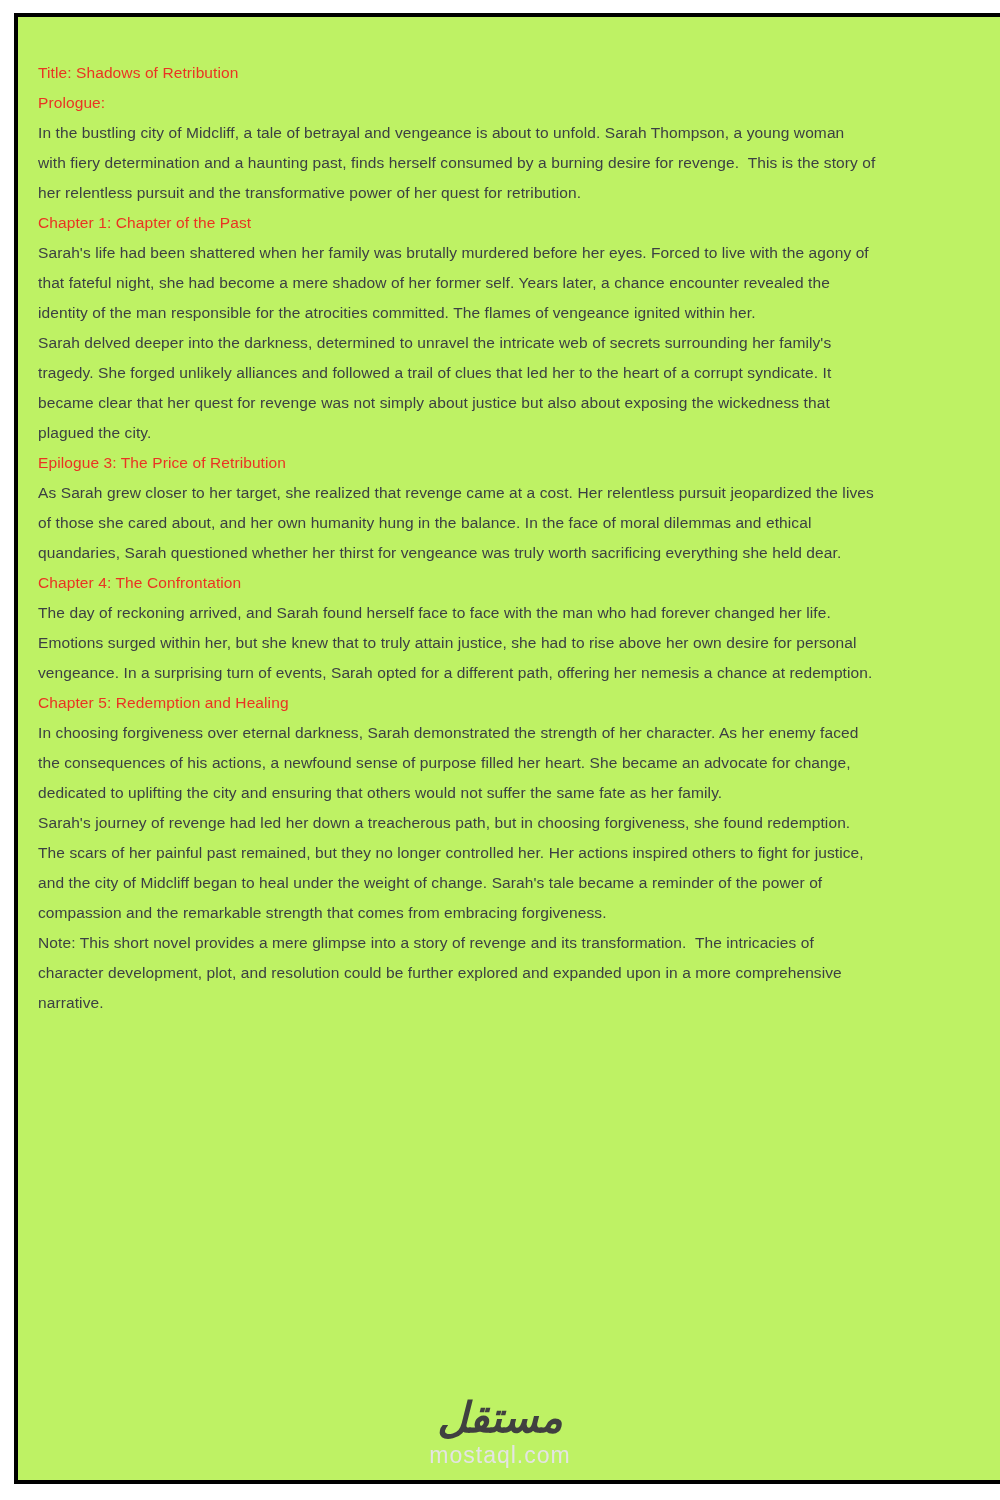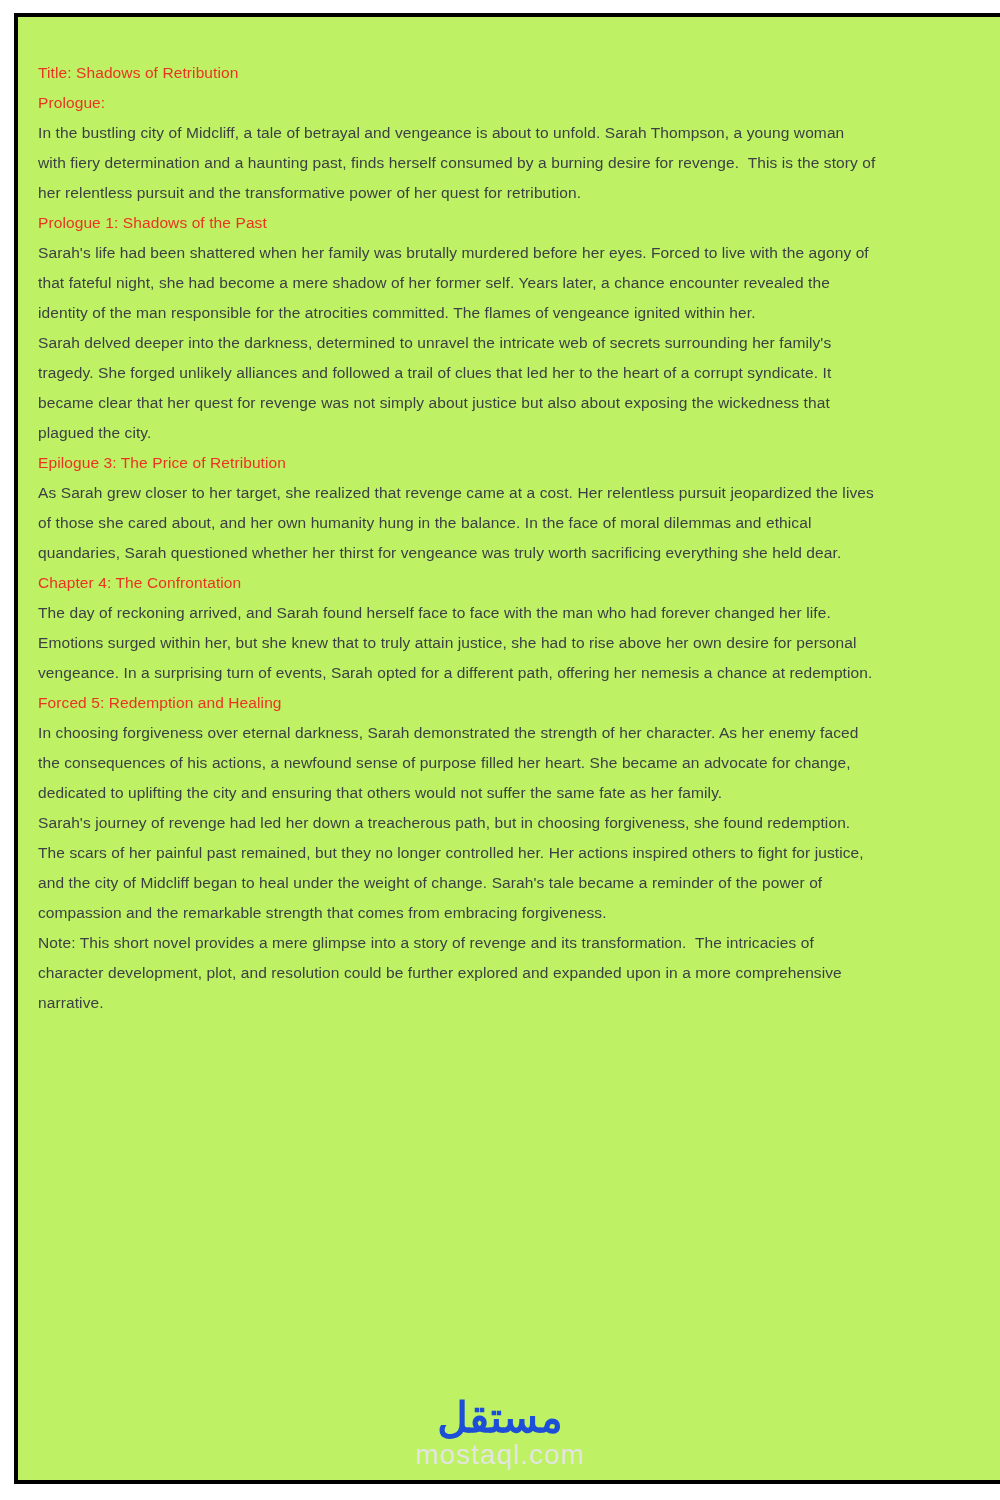--- a/index.html
+++ b/index.html
@@ -38,24 +38,25 @@
     position: absolute;
     left: 0; top: 1393px;
     width: 100%;
     text-align: center;
     pointer-events: none;
   }
   .wm-logo {
     font-size: 42px;
     font-weight: bold;
     line-height: 50px;
-    color: #1d4ed8;
+    color: #404040;
+    font-style: italic;
   }
   .wm-site {
-    font-size: 28px;
+    font-size: 23px;
     line-height: 24px;
     color: #e4e4e4;
     letter-spacing: 1px;
   }
 </style>
 </head>
 <body>
 
 <div class="frame">
   <div class="content">
@@ -63,21 +64,21 @@
     <div class="line heading">Title: Shadows of Retribution</div>
 
     <section class="section">
       <div class="line heading">Prologue:</div>
       <div class="line">In the bustling city of Midcliff, a tale of betrayal and vengeance is about to unfold. Sarah Thompson, a young woman
 with fiery determination and a haunting past, finds herself consumed by a burning desire for revenge.  This is the story of
 her relentless pursuit and the transformative power of her quest for retribution.</div>
     </section>
 
     <section class="section">
-      <div class="line heading">Prologue 1: Shadows of the Past</div>
+      <div class="line heading">Chapter 1: Chapter of the Past</div>
       <div class="line">Sarah's life had been shattered when her family was brutally murdered before her eyes. Forced to live with the agony of
 that fateful night, she had become a mere shadow of her former self. Years later, a chance encounter revealed the
 identity of the man responsible for the atrocities committed. The flames of vengeance ignited within her.</div>
     </section>
 
     <section class="section">
       <div class="line">Sarah delved deeper into the darkness, determined to unravel the intricate web of secrets surrounding her family's
 tragedy. She forged unlikely alliances and followed a trail of clues that led her to the heart of a corrupt syndicate. It
 became clear that her quest for revenge was not simply about justice but also about exposing the wickedness that
 plagued the city.</div>
@@ -91,21 +92,21 @@
     </section>
 
     <section class="section">
       <div class="line heading">Chapter 4: The Confrontation</div>
       <div class="line">The day of reckoning arrived, and Sarah found herself face to face with the man who had forever changed her life.
 Emotions surged within her, but she knew that to truly attain justice, she had to rise above her own desire for personal
 vengeance. In a surprising turn of events, Sarah opted for a different path, offering her nemesis a chance at redemption.</div>
     </section>
 
     <section class="section">
-      <div class="line heading">Forced 5: Redemption and Healing</div>
+      <div class="line heading">Chapter 5: Redemption and Healing</div>
       <div class="line">In choosing forgiveness over eternal darkness, Sarah demonstrated the strength of her character. As her enemy faced
 the consequences of his actions, a newfound sense of purpose filled her heart. She became an advocate for change,
 dedicated to uplifting the city and ensuring that others would not suffer the same fate as her family.</div>
     </section>
 
     <section class="section">
       <div class="line">Sarah's journey of revenge had led her down a treacherous path, but in choosing forgiveness, she found redemption.
 The scars of her painful past remained, but they no longer controlled her. Her actions inspired others to fight for justice,
 and the city of Midcliff began to heal under the weight of change. Sarah's tale became a reminder of the power of
 compassion and the remarkable strength that comes from embracing forgiveness.</div>

